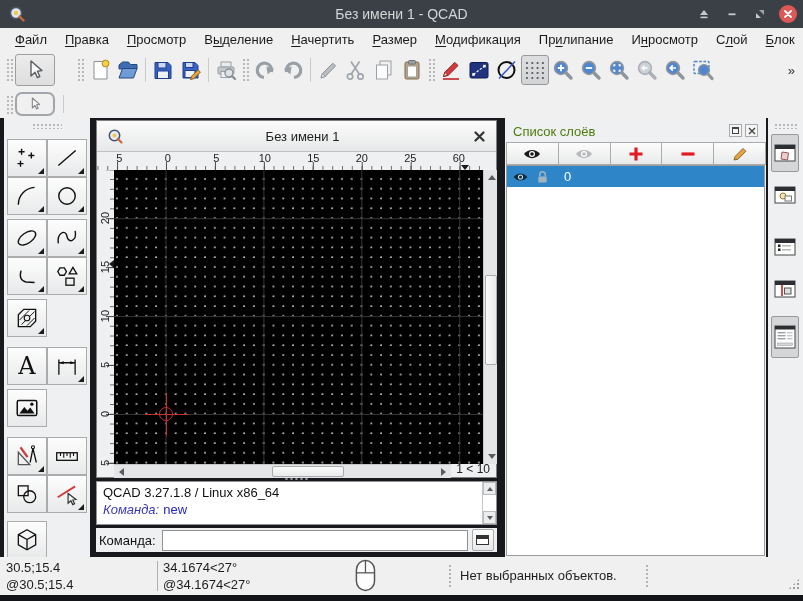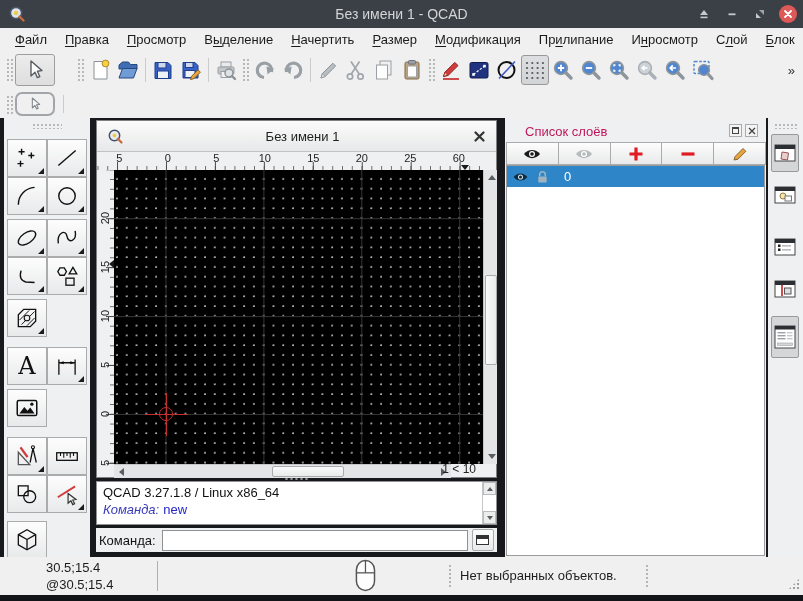--- a/index.html
+++ b/index.html
@@ -79,21 +79,21 @@
 
   .vscroll{position:absolute;left:386px;top:49px;width:14px;height:294px;background:#e4e5e6;border-left:1px solid #c4c6c8;}
   .vthumb{position:absolute;left:1px;top:105px;width:12px;height:90px;background:linear-gradient(to right,#fafafa,#e9eaeb);border:1px solid #a9abad;border-radius:2px;}
   .sarrow{position:absolute;width:0;height:0;}
   .sa-up{left:4px;top:5px;border-left:4px solid transparent;border-right:4px solid transparent;border-bottom:5px solid #5a5d60;}
   .sa-down{left:4px;bottom:5px;border-left:4px solid transparent;border-right:4px solid transparent;border-top:5px solid #5a5d60;}
   .hscroll{position:absolute;left:17px;top:343px;width:337px;height:14px;background:#e4e5e6;border-top:1px solid #c4c6c8;}
   .hthumb{position:absolute;left:158px;top:1px;width:72px;height:11px;background:linear-gradient(#fafafa,#e9eaeb);border:1px solid #a9abad;border-radius:2px;}
   .sa-left{left:5px;top:3px;border-top:4px solid transparent;border-bottom:4px solid transparent;border-right:5px solid #5a5d60;}
   .sa-right{right:5px;top:3px;border-top:4px solid transparent;border-bottom:4px solid transparent;border-left:5px solid #5a5d60;}
-  .grid-ind{position:absolute;right:20px;top:341px;font-size:12px;color:#222;}
+  .grid-ind{position:absolute;right:6px;top:341px;font-size:12px;color:#222;}
 
   .splitter-dots{position:absolute;left:284px;top:359px;width:26px;height:4px;background-image:radial-gradient(circle,#8e9194 1px,transparent 1.3px);background-size:5px 4px;}
 
   
   .cmd-history{position:absolute;left:96px;top:363px;width:401px;height:44px;background:#fff;border:1px solid #8f9193;font-size:13px;color:#111;}
   .cmd-line1{padding:3px 6px 0 6px;}
   .cmd-line2{padding:2px 6px;}
   .cmd-prompt{color:#3a3ab8;font-style:italic;}
   .cmd-value{color:#2424c8;margin-left:4px;}
   .mini-scroll{position:absolute;right:0;top:0;width:14px;height:42px;border-left:1px solid #c4c6c8;}
@@ -105,41 +105,41 @@
 
   .cmd-row{position:absolute;left:96px;top:410px;width:401px;height:24px;background:#eff0f1;display:flex;align-items:center;}
   .cmd-label{font-size:13px;color:#111;padding:0 6px 0 3px;}
   .cmd-input{width:306px;height:21px;border:1px solid #8f9193;background:#fff;font-size:13px;padding:0 4px;outline:none;}
   .cmd-toggle{margin-left:4px;width:22px;height:22px;background:linear-gradient(#fdfdfd,#e8e9ea);border:1px solid #a9abad;border-radius:2px;display:flex;align-items:center;justify-content:center;}
   .console-ic{width:13px;height:10px;border:1px solid #333;border-top:4px solid #333;background:#fff;}
 
   
   .right-panel{position:absolute;left:505px;top:0;width:261px;height:439px;background:#eff0f1;}
   .rp-header{position:absolute;left:0;top:2px;width:261px;height:22px;display:flex;align-items:center;}
-  .rp-title{font-size:13px;color:#be185d;padding-left:20px;}
+  .rp-title{font-size:13px;color:#4d7c0f;padding-left:8px;}
   .rp-btn{position:absolute;top:4px;width:13px;height:13px;background:#f4f4f5;border:1px solid #a9abad;display:flex;align-items:center;justify-content:center;}
   .rp-float{right:24px;}
   .rp-close{right:8px;}
   .float-ic{width:7px;height:7px;border:1px solid #444;border-top:2px solid #444;}
   .rp-toolbar{position:absolute;left:1px;top:24px;width:259px;height:23px;display:flex;}
   .lbtn{flex:1;height:23px;background:linear-gradient(#fdfdfd,#e8e9ea);border:1px solid #a9abad;margin-right:-1px;display:flex;align-items:center;justify-content:center;}
   .rp-list{position:absolute;left:1px;top:47px;width:259px;height:391px;background:#fff;border:1px solid #9a9c9e;}
   .layer-row{height:21px;display:flex;align-items:center;gap:7px;padding-left:5px;}
   .layer-row.selected{background:#2e86c8;}
   .layer-name{color:#fff;font-size:13px;margin-left:8px;}
 
   
   .dock-strip{position:absolute;left:768px;top:0;width:35px;height:439px;background:#eff0f1;}
   .dock-handle{margin:5px auto 0 auto;width:24px;height:6px;background-image:radial-gradient(circle,#b6b8ba 1px,transparent 1.4px);background-size:4px 4px;}
   .dock-btn{position:absolute;left:3px;width:28px;height:38px;display:flex;align-items:center;justify-content:center;border:1px solid transparent;border-radius:2px;}
   .dock-btn.pressed{background:#d4d6d8;border-color:#97999b;}
 
   
   .statusbar{position:absolute;left:0;top:557px;width:803px;height:38px;background:#f0f0f1;font-size:13px;color:#1d1d1d;}
-  .sb-coords{position:absolute;left:6px;top:2px;line-height:17px;margin-left:40px;}
+  .sb-coords{position:absolute;left:6px;top:2px;line-height:17px;}
   .sb-sep{position:absolute;left:157px;top:4px;width:1px;height:30px;background:#aeb0b2;}
   .sb-angles{position:absolute;left:163px;top:2px;line-height:17px;}
   .sb-hint{position:absolute;left:196px;top:2px;width:152px;text-align:right;line-height:17px;}
   .sb-mouse{position:absolute;left:354px;top:2px;}
   .sb-handle{position:absolute;top:7px;width:5px;height:24px;background-image:radial-gradient(circle,#b2b4b6 1px,transparent 1.3px);background-size:4px 4px;}
   .sbh1{left:448px;} .sbh2{left:645px;}
   .sb-selinfo{position:absolute;left:460px;top:11px;}
   .sb-grip{position:absolute;right:3px;bottom:5px;width:12px;height:12px;background-image:radial-gradient(circle,#9a9c9e 1px,transparent 1.3px);background-size:4px 4px;clip-path:polygon(100% 0,100% 100%,0 100%);}
   .bottom-strip{position:absolute;left:0;top:595px;width:803px;height:6px;background:#121417;}
 
@@ -711,20 +711,24 @@
       </div>
     </div>
   </div>
 
   <div class="statusbar">
     <div class="sb-coords">
       <div>30.5;15.4</div>
       <div>@30.5;15.4</div>
     </div>
     <div class="sb-sep"></div>
+    <div class="sb-angles">
+      <div>34.1674&lt;27°</div>
+      <div>@34.1674&lt;27°</div>
+    </div>
     <svg class="sb-mouse" width="24" height="33" viewBox="0 0 22 31">
       <rect x="2" y="1.5" width="17" height="28" rx="8.5" fill="#fdfdfd" stroke="#555" stroke-width="1.4"></rect>
       <line x1="10.5" y1="1.5" x2="10.5" y2="13" stroke="#555" stroke-width="1.2"></line>
       <line x1="2" y1="13" x2="19" y2="13" stroke="#555" stroke-width="1.2"></line>
     </svg>
     <div class="sb-handle sbh1"></div>
     <span class="sb-selinfo">Нет выбранных объектов.</span>
     <div class="sb-handle sbh2"></div>
     <div class="sb-grip"></div>
   </div>

